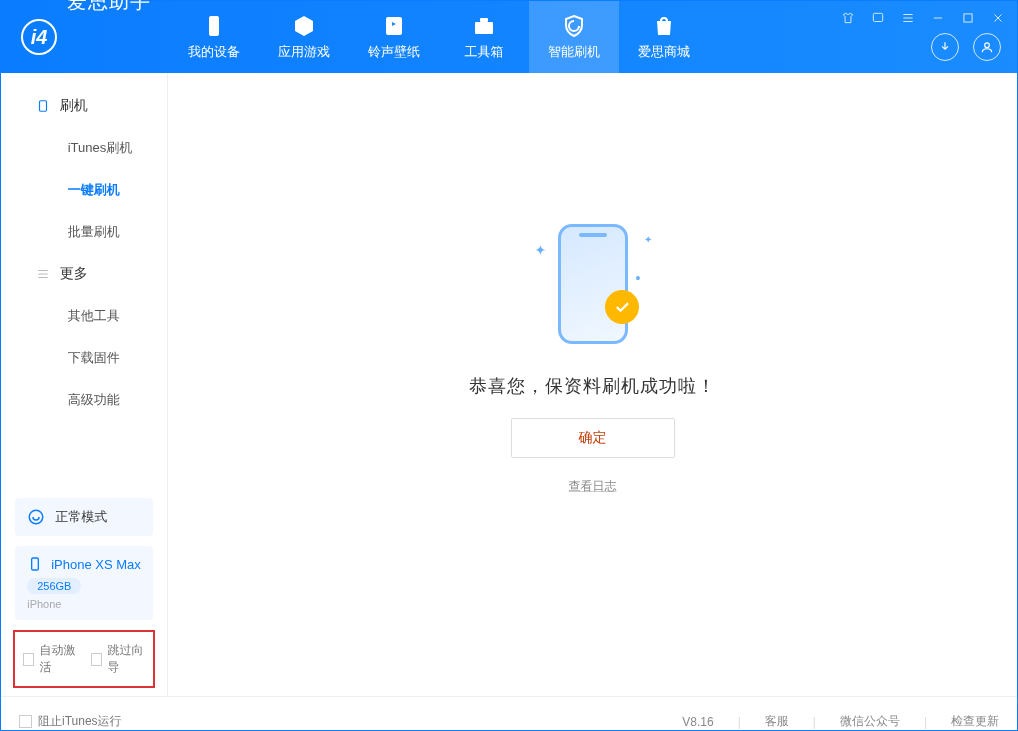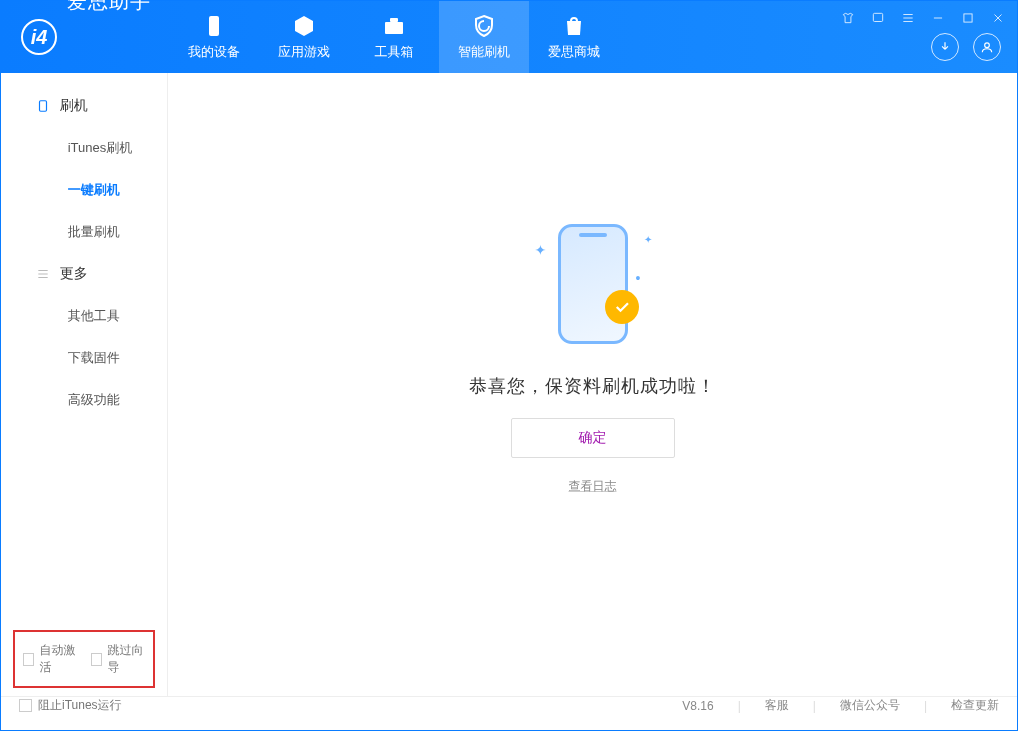--- a/index.html
+++ b/index.html
@@ -42,23 +42,23 @@
 .chk { width: 13px; height: 13px; border: 1px solid #ccc; background: #fff; display: inline-block; }
 .main { flex: 1; display: flex; flex-direction: column; align-items: center; justify-content: center; gap: 20px; padding-bottom: 60px; }
 .success-illus { width: 140px; height: 140px; position: relative; display: flex; align-items: center; justify-content: center; }
 .phone-shape { width: 70px; height: 120px; border: 3px solid #7ab8ff; border-radius: 14px; background: linear-gradient(160deg, #d6e9ff, #f0f7ff); position: relative; }
 .phone-shape::before { content: ""; position: absolute; top: 6px; left: 50%; transform: translateX(-50%); width: 28px; height: 4px; background: #7ab8ff; border-radius: 3px; }
 .check-badge { position: absolute; right: 24px; bottom: 30px; width: 34px; height: 34px; background: #ffb800; border-radius: 50%; display: flex; align-items: center; justify-content: center; }
 .check-badge svg { width: 18px; height: 18px; stroke: #fff; stroke-width: 3; fill: none; }
 .sparkle { position: absolute; color: #68b0ff; font-size: 14px; }
 .sp1 { left: 12px; top: 28px; } .sp2 { right: 10px; top: 20px; font-size: 10px; } .sp3 { right: 22px; top: 56px; }
 .success-msg { font-size: 18px; color: #333; letter-spacing: 1px; }
-.ok-btn { width: 164px; height: 40px; border: 1px solid #ddd; background: #fff; font-size: 14px; color: #a21caf; cursor: pointer; border-radius: 2px; }
+.ok-btn { width: 164px; height: 40px; border: 1px solid #ddd; background: #fff; font-size: 14px; color: #c2410c; cursor: pointer; border-radius: 2px; }
 .log-link { font-size: 12px; color: #888; cursor: pointer; text-decoration: underline; text-decoration-color: #ccc; }
-.footer { height: 34px; border-top: 1px solid #eee; display: flex; align-items: flex-start; padding: 0 18px; font-size: 12px; color: #888; gap: 18px; }
+.footer { height: 34px; border-top: 1px solid #eee; display: flex; align-items: flex-end; padding: 0 18px; font-size: 12px; color: #888; gap: 18px; }
 .footer .left { display: flex; align-items: center; gap: 6px; flex: 1; }
 .footer .right { display: flex; align-items: center; gap: 24px; }
 .footer .ver { color: #888; }
 .footer .sep { color: #ddd; }
 .footer .flink { color: #888; cursor: pointer; }
 </style>
 </head>
 <body>
 
 <div class="window">
@@ -84,20 +84,29 @@
         <div class="nav-icon">
             <svg viewBox="0 0 24 24">
               <path d="M12 2l9 5v10l-9 5-9-5V7l9-5z"></path>
             </svg>
           </div>
         <span>应用游戏</span>
       </div>
       <div class="nav-item">
         <div class="nav-icon">
             <svg viewBox="0 0 24 24">
+              <rect x="4" y="3" width="16" height="18" rx="2"></rect>
+              <path d="M10 8l4 2-4 2z" fill="#1a8cff"></path>
+            </svg>
+          </div>
+        <span>铃声壁纸</span>
+      </div>
+      <div class="nav-item">
+        <div class="nav-icon">
+            <svg viewBox="0 0 24 24">
               <rect x="3" y="8" width="18" height="12" rx="1"></rect>
               <rect x="8" y="4" width="8" height="4" rx="1"></rect>
             </svg>
           </div>
         <span>工具箱</span>
       </div>
       <div class="nav-item active">
         <div class="nav-icon">
             <svg viewBox="0 0 24 24">
               <path d="M12 2l8 3v6c0 5-3.5 9-8 11-4.5-2-8-6-8-11V5l8-3z" fill="none" stroke="#fff" stroke-width="2"></path>
@@ -181,20 +190,39 @@
           <svg viewBox="0 0 24 24">
               <path d="M4 6h16M4 12h16M4 18h16" stroke="#bbb" stroke-width="2"></path>
             </svg>
           <span>更多</span>
         </div>
         <div class="side-item">其他工具</div>
         <div class="side-item">下载固件</div>
         <div class="side-item">高级功能</div>
       </div>
 
+      <div class="side-device-block">
+        <div class="mode-card">
+          <svg viewBox="0 0 24 24">
+              <circle cx="12" cy="12" r="9" fill="none" stroke="#0a7cff" stroke-width="2"></circle>
+              <path d="M8 12a4 4 0 108 0" fill="none" stroke="#0a7cff" stroke-width="2"></path>
+            </svg>
+          <span>正常模式</span>
+        </div>
+        <div class="device-card">
+          <div class="device-row1">
+            <svg viewBox="0 0 24 24">
+                <rect x="7" y="3" width="10" height="18" rx="2" fill="none" stroke="#0a7cff" stroke-width="2"></rect>
+              </svg>
+            <span>iPhone XS Max</span>
+          </div>
+          <span class="device-badge">256GB</span>
+          <div class="device-type">iPhone</div>
+        </div>
+      </div>
 
       <div class="side-bottom">
         <label class="chk-row">
           <span class="chk"></span>
           <span>自动激活</span>
         </label>
         <label class="chk-row">
           <span class="chk"></span>
           <span>跳过向导</span>
         </label>

